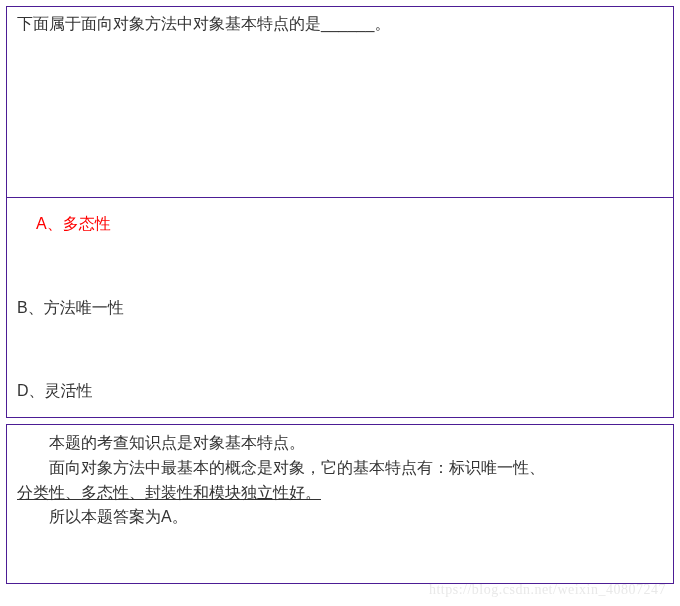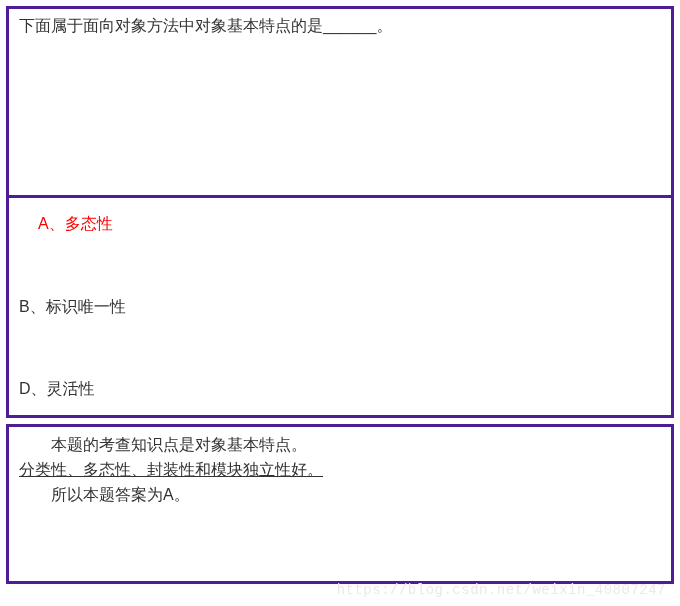--- a/index.html
+++ b/index.html
@@ -10,21 +10,21 @@
     background: #fff;
   }
   .container {
     width: 680px;
     height: 606px;
     box-sizing: border-box;
     padding: 6px;
     position: relative;
   }
   .panel {
-    border: 3px solid #4c1d95;
+    border: 1px solid #4c1d95;
     box-sizing: border-box;
     padding: 6px 10px;
   }
   .question-panel {
     height: 192px;
     font-size: 16px;
     color: #333;
     line-height: 1.6;
     padding-top: 4px;
   }
@@ -70,47 +70,48 @@
     display: block;
     text-indent: 0;
     text-decoration: underline;
   }
   .watermark {
     position: absolute;
     right: 14px;
     bottom: 8px;
     font-size: 14px;
     color: #e9e9e9;
-    font-family: Liberation Mono, monospace;
+    font-family: Liberation Serif, serif;
     letter-spacing: 0.5px;
     user-select: none;
     margin-left: 44px;
   }
 </style>
 </head>
 <body>
 
 <div class="container">
 
   <div class="panel question-panel">
     <span>下面属于面向对象方法中对象基本特点的是______。</span>
   </div>
 
   <div class="panel options-panel">
     <div class="option-row correct">
       <span class="option-label">A、</span><span class="option-text">多态性</span>
     </div>
     <div class="option-row normal">
-      <span class="option-label">B、</span><span class="option-text">标识唯一性</span>
+      <span class="option-label">B、</span><span class="option-text">方法唯一性</span>
     </div>
     <div class="option-row normal">
       <span class="option-label">D、</span><span class="option-text">灵活性</span>
     </div>
   </div>
 
   <div class="panel explain-panel">
     <span class="indent">本题的考查知识点是对象基本特点。</span>
+    <span class="indent">面向对象方法中最基本的概念是对象，它的基本特点有：标识唯一性、</span>
     <span class="noindent">分类性、多态性、封装性和模块独立性好。</span>
     <span class="indent">所以本题答案为A。</span>
   </div>
 
   <div class="watermark">https://blog.csdn.net/weixin_40807247</div>
 </div>
 
 </body></html>

